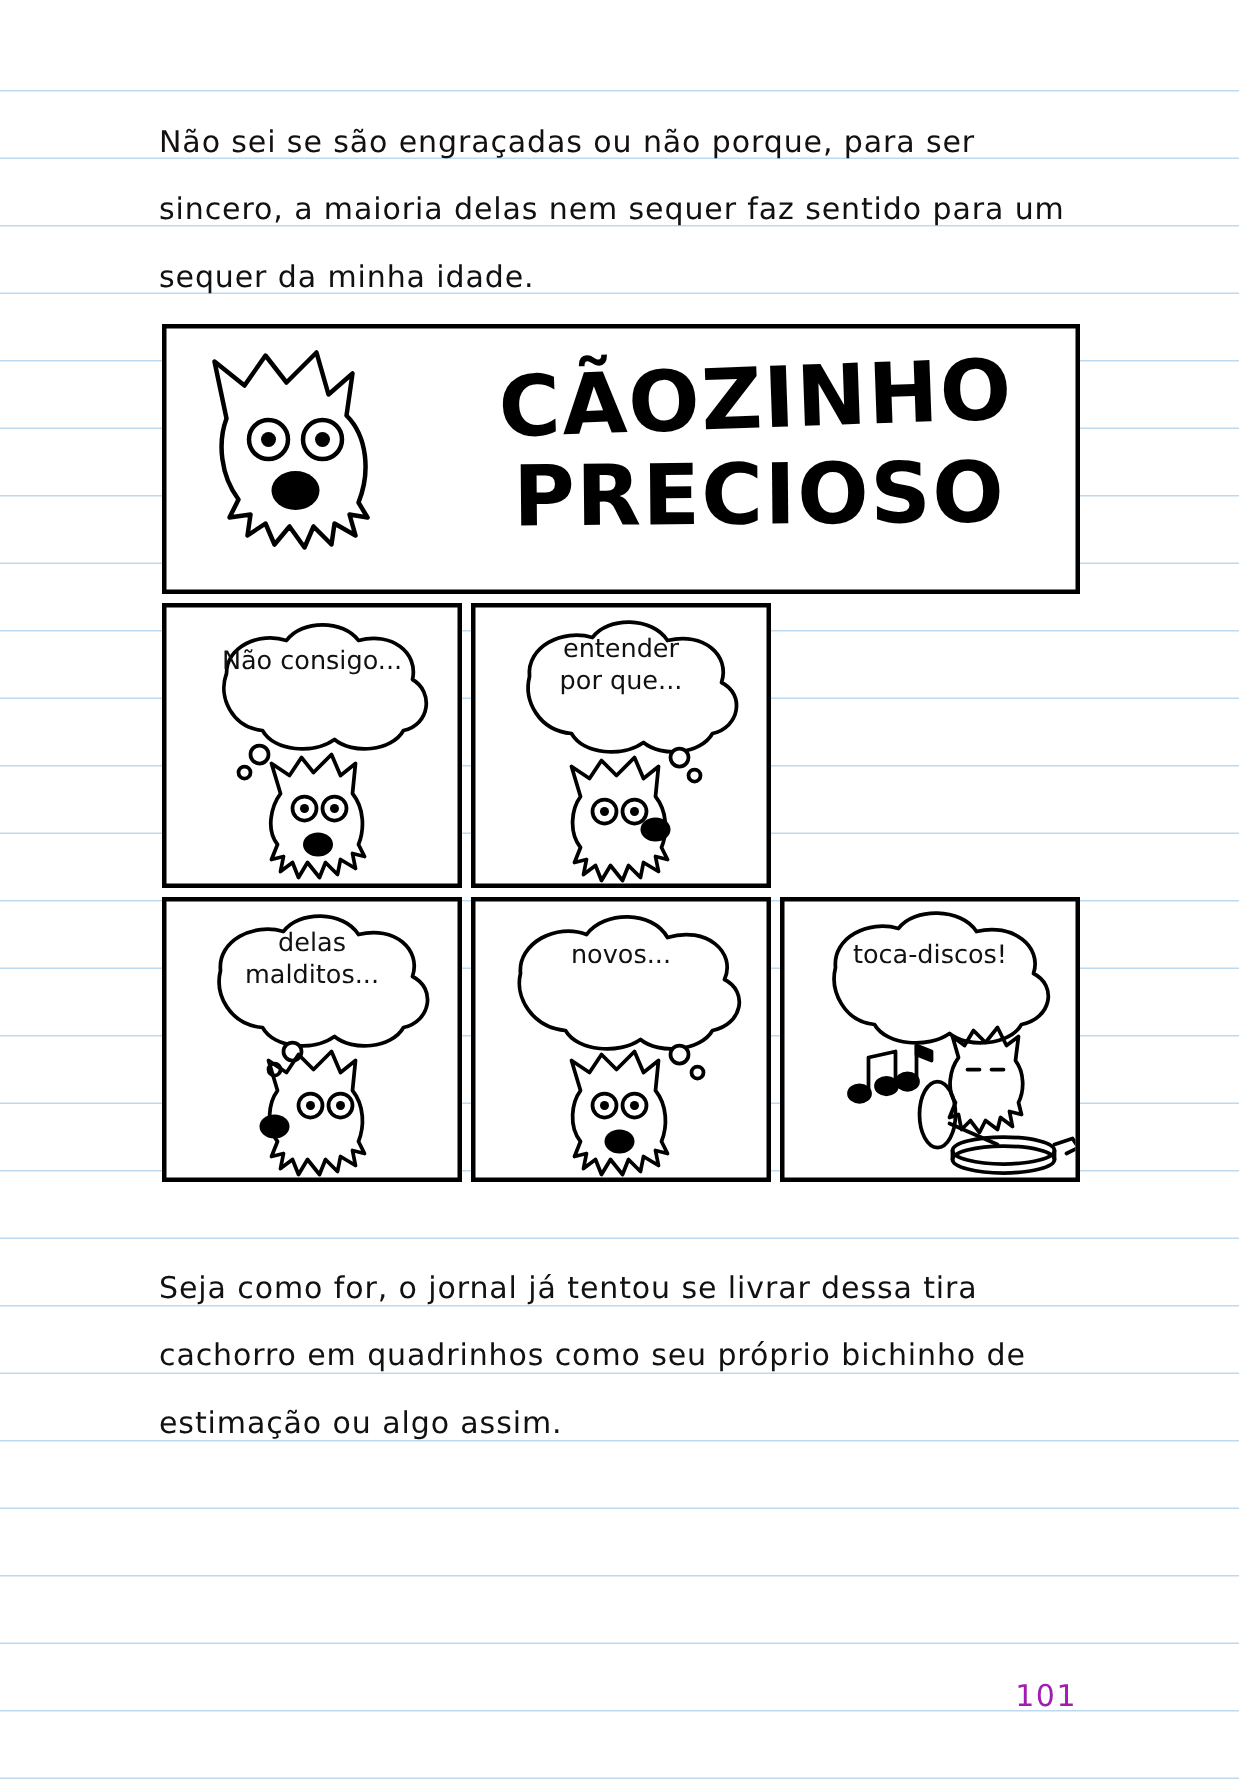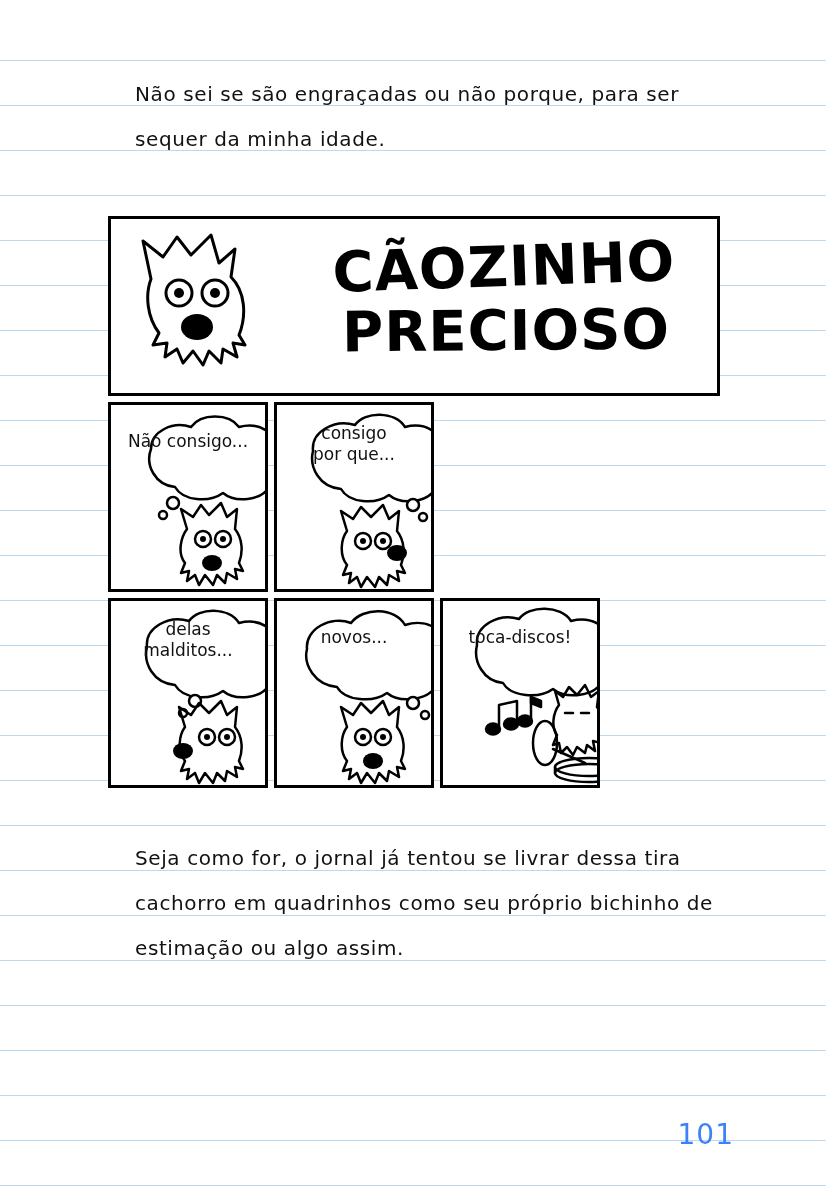--- a/index.html
+++ b/index.html
@@ -33,21 +33,21 @@
   .hand {
     position: absolute;
     left: 106px;
     width: 640px;
     font-family: "DejaVu Sans", sans-serif;
     font-size: 20px;
     color: #111;
     letter-spacing: 0.6px;
     line-height: 45px;
   }
-  .hand div { white-space: nowrap; margin-left: 29px; }
+  .hand div { white-space: nowrap; }
 
   
   #comic {
     position: absolute;
     left: 108px;
     top: 216px;
     width: 612px;
   }
   .panel {
     border: 3px solid #000;
@@ -79,21 +79,21 @@
   }
   .title-line2 { transform: rotate(1.5deg); }
 
   
   .row {
     display: flex;
     gap: 6px;
     margin-bottom: 6px;
   }
   .cell {
-    width: 160px;
+    width: 200px;
     height: 190px;
   }
 
   
   .bubble-text {
     position: absolute;
     left: 0;
     right: 0;
     top: 26px;
     text-align: center;
@@ -105,25 +105,25 @@
     pointer-events: none;
   }
   .bubble-text.two { top: 18px; }
 
   svg { display: block; }
   .cell svg, #title-panel svg { position: absolute; left: 0; top: 0; }
 
   
   #page-number {
     position: absolute;
-    right: 92px;
+    right: 108px;
     top: 1118px;
     font-family: "DejaVu Sans", sans-serif;
-    font-size: 28px;
-    color: #3b82f6;
+    font-size: 20px;
+    color: #a21caf;
     letter-spacing: 1px;
   }
 </style>
 </head>
 <body>
 
 <div id="page">
 
   <div id="rules">
       <div class="rule" style="top: 60px; background: rgb(188, 217, 239);"></div>
@@ -149,20 +149,21 @@
       <div class="rule" style="top: 960px; background: rgb(188, 217, 239);"></div>
       <div class="rule" style="top: 1005px; background: rgb(188, 217, 239);"></div>
       <div class="rule" style="top: 1050px; background: rgb(188, 217, 239);"></div>
       <div class="rule" style="top: 1095px; background: rgb(188, 217, 239);"></div>
       <div class="rule" style="top: 1140px; background: rgb(188, 217, 239);"></div>
       <div class="rule" style="top: 1185px; background: rgb(188, 217, 239);"></div>
     </div>
 
   <div class="hand" id="para-top" style="top:72px;">
     <div>Não sei se são engraçadas ou não porque, para ser</div>
+    <div>sincero, a maioria delas nem sequer faz sentido para um</div>
     <div>sequer da minha idade.</div>
   </div>
 
   <div id="comic">
 
     <div class="panel" id="title-panel">
       <svg width="200" height="180" viewBox="0 0 200 180">
         <g fill="none" stroke="#000" stroke-width="3" stroke-linejoin="round" stroke-linecap="round">
           <path d="M40 60 L32 22 L52 38 L66 18 L80 36 L100 16 L108 44 L124 30 L120 58
                    C134 72 136 96 128 116
@@ -204,21 +205,21 @@
             <circle cx="112" cy="134" r="8"></circle>
             <circle cx="92" cy="134" r="3" fill="#000" stroke="none"></circle>
             <circle cx="112" cy="134" r="3" fill="#000" stroke="none"></circle>
             <ellipse cx="101" cy="158" rx="10" ry="8" fill="#000" stroke="none"></ellipse>
           </g>
         </svg>
       </div>
 
       <div class="panel cell">
         <div class="bubble-text two">
-          <div>consigo</div>
+          <div>entender</div>
           <div>por que...</div>
         </div>
         <svg width="200" height="190" viewBox="0 0 200 190">
           <g fill="#fff" stroke="#000" stroke-width="2.5" stroke-linejoin="round">
             <path d="M36 46 C34 26 58 14 78 20 C88 6 118 6 128 22 C152 16 170 32 164 50
                      C180 58 176 80 158 84 C150 98 124 100 112 90 C98 100 72 98 64 84
                      C42 82 32 62 36 46 Z"></path>
             <circle cx="136" cy="100" r="6"></circle>
             <circle cx="146" cy="112" r="4"></circle>
           </g>

